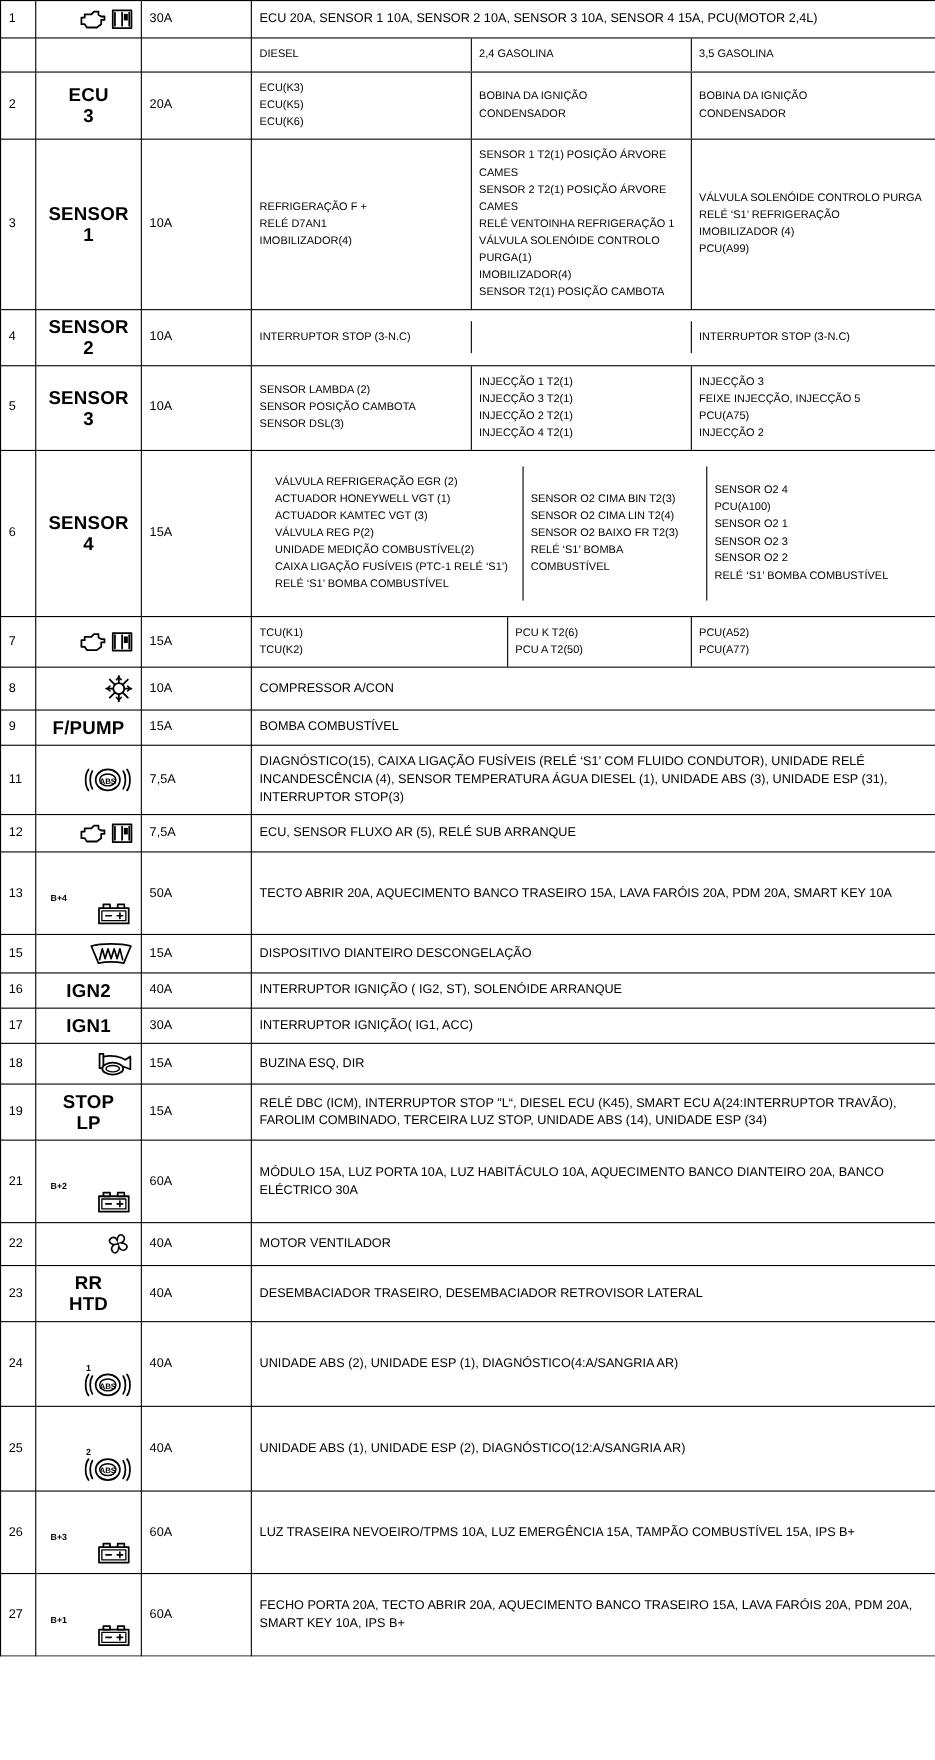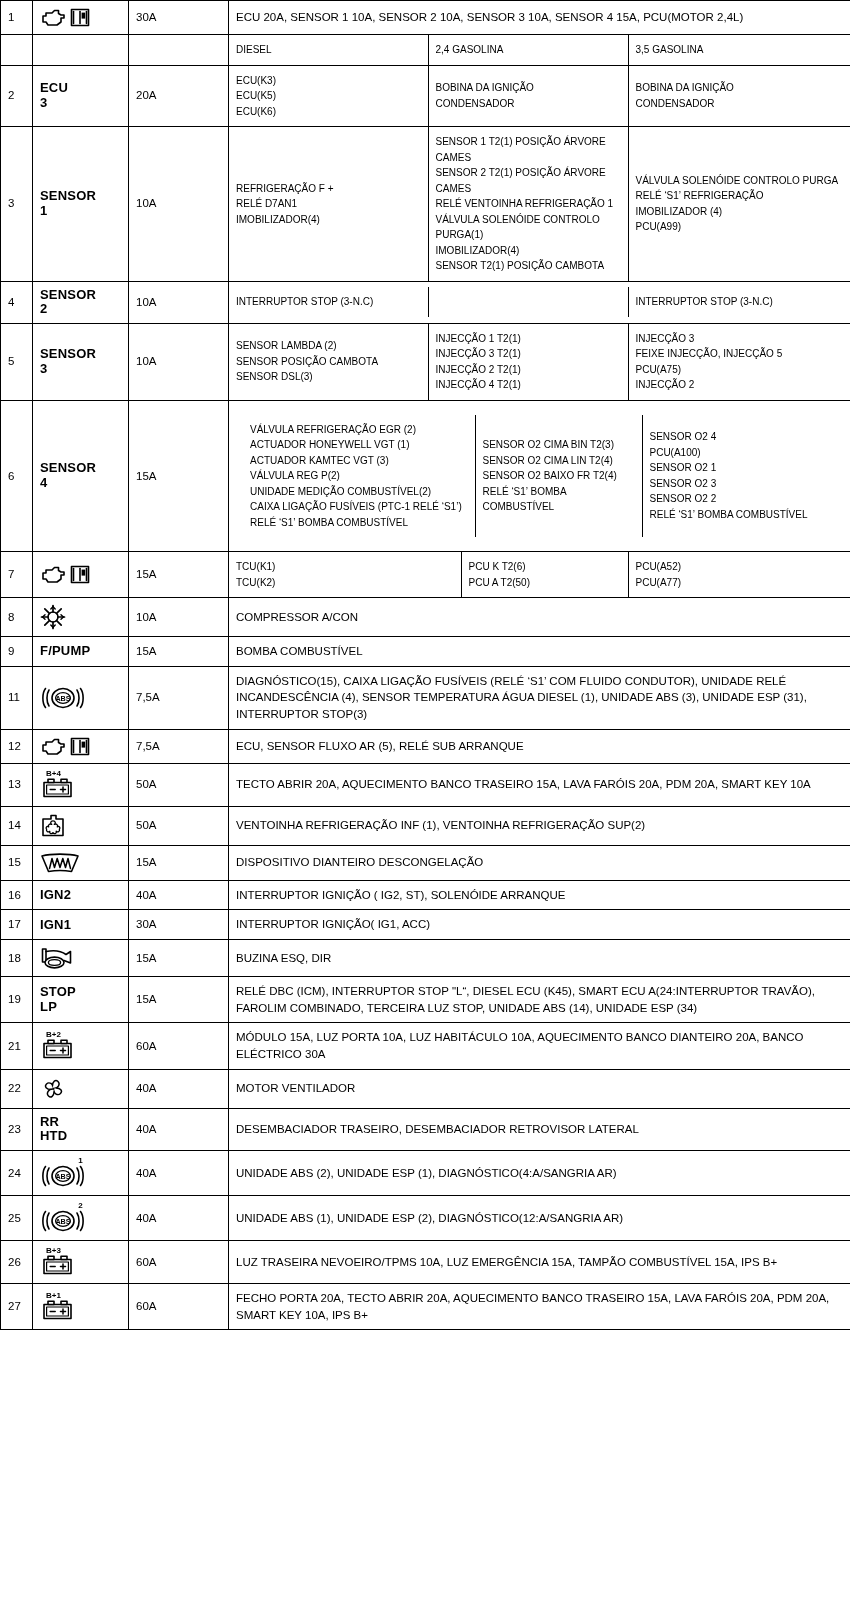--- a/index.html
+++ b/index.html
@@ -38,38 +38,39 @@
   .c-no     { width: 32px;  text-align: center; }
   .c-sym    { width: 96px;  text-align: center; }
   .c-rate   { width: 100px; text-align: center; }
   .c-rest   { width: 622px; }
 
   .center { text-align: center; }
 
   
   .sym-text {
     font-weight: bold;
-    font-size: 13px;
+    font-size: 17px;
     line-height: 1.12;
-    text-align: left;
+    text-align: center;
     letter-spacing: .2px;
   }
   .sym-wrap {
     display: flex;
     flex-direction: column;
-    align-items: flex-start;
+    align-items: flex-end;
     justify-content: center;
   }
   .sup {
     font-size: 8px;
     font-weight: bold;
     align-self: flex-start;
     margin-left: 6px;
     margin-bottom: -2px;
     line-height: 1;
+    margin-top: 32px;
   }
   .sup-c { align-self: center; margin-left: 0; }
   svg { display: block; }
 
   
   table.sub {
     width: 100%;
     border-collapse: collapse;
     table-layout: fixed;
   }
@@ -343,21 +344,21 @@
                     <div>VÁLVULA REG P(2)</div>
                     <div>UNIDADE MEDIÇÃO COMBUSTÍVEL(2)</div>
                     <div>CAIXA LIGAÇÃO FUSÍVEIS (PTC-1 RELÉ ‘S1’)</div>
                     <div>RELÉ ‘S1’ BOMBA COMBUSTÍVEL</div>
                   </div>
                 </td>
                 <td class="sc">
                   <div class="lines">
                     <div>SENSOR O2  CIMA BIN T2(3)</div>
                     <div>SENSOR O2 CIMA LIN T2(4)</div>
-                    <div>SENSOR O2 BAIXO FR T2(4)</div>
+                    <div>SENSOR O2 BAIXO FR T2(3)</div>
                     <div>RELÉ ‘S1’ BOMBA COMBUSTÍVEL</div>
                   </div>
                 </td>
                 <td class="sc">
                   <div class="lines">
                     <div>SENSOR O2 4</div>
                     <div>PCU(A100)</div>
                     <div>SENSOR O2 1</div>
                     <div>SENSOR O2 3</div>
                     <div>SENSOR O2 2</div>
@@ -528,35 +529,20 @@
                 <path d="M20.5 13.5 L25.5 13.5" stroke-width="1.5"></path>
                 <path d="M23 11 L23 16" stroke-width="1.5"></path>
               </svg>
             </span>
           </div>
         </td>
         <td class="center">50A</td>
         <td>TECTO ABRIR 20A, AQUECIMENTO BANCO TRASEIRO 15A, LAVA FARÓIS 20A, PDM 20A, SMART KEY 10A</td>
       </tr>
       <tr>
-        <td class="center">14</td>
-        <td class="center">
-          <div class="sym-wrap">
-            <span>
-              <svg width="26" height="26" viewBox="0 0 26 26" fill="none" stroke="#000" stroke-width="1.6" stroke-linejoin="round" stroke-linecap="round">
-                <path d="M3 6 L3 22.5 L23 22.5 L23 6 L16 6 L16 2.5 L11 2.5 L11 6 Z" fill="#fff"></path>
-                <path d="M13 7.8 C15.8 7.8 15.8 10.6 14.3 11.4 C16.6 10.2 18.3 12.4 17.3 13.9 C19 12.6 20.8 14.6 19.4 16.2 C20.2 18.4 17.6 19.7 16.2 18.3 C16.9 20.6 14.2 21.5 13 19.6 C11.8 21.5 9.1 20.6 9.8 18.3 C8.4 19.7 5.8 18.4 6.6 16.2 C5.2 14.6 7 12.6 8.7 13.9 C7.7 12.4 9.4 10.2 11.7 11.4 C10.2 10.6 10.2 7.8 13 7.8 Z" fill="#fff" stroke-width="1.3"></path>
-              </svg>
-            </span>
-          </div>
-        </td>
-        <td class="center">50A</td>
-        <td>VENTOINHA REFRIGERAÇÃO INF (1), VENTOINHA REFRIGERAÇÃO SUP(2)</td>
-      </tr>
-      <tr>
         <td class="center">15</td>
         <td class="center">
           <div class="sym-wrap">
             <span>
               <svg width="40" height="22" viewBox="0 0 40 22" fill="none" stroke="#000" stroke-width="1.6" stroke-linejoin="round" stroke-linecap="round">
                 <path d="M2 4 C11 1.5, 29 1.5, 38 4 L31.5 19.5 C24 18.2, 16 18.2, 8.5 19.5 Z" fill="#fff"></path>
                 <path d="M9.5 16.5 L12 6.5 L14.5 15.5 L17.2 6.5 L20 15.5 L22.8 6.5 L25.5 15.5 L28 6.5 L30.5 16.5" stroke-width="1.5"></path>
               </svg>
             </span>
           </div>

